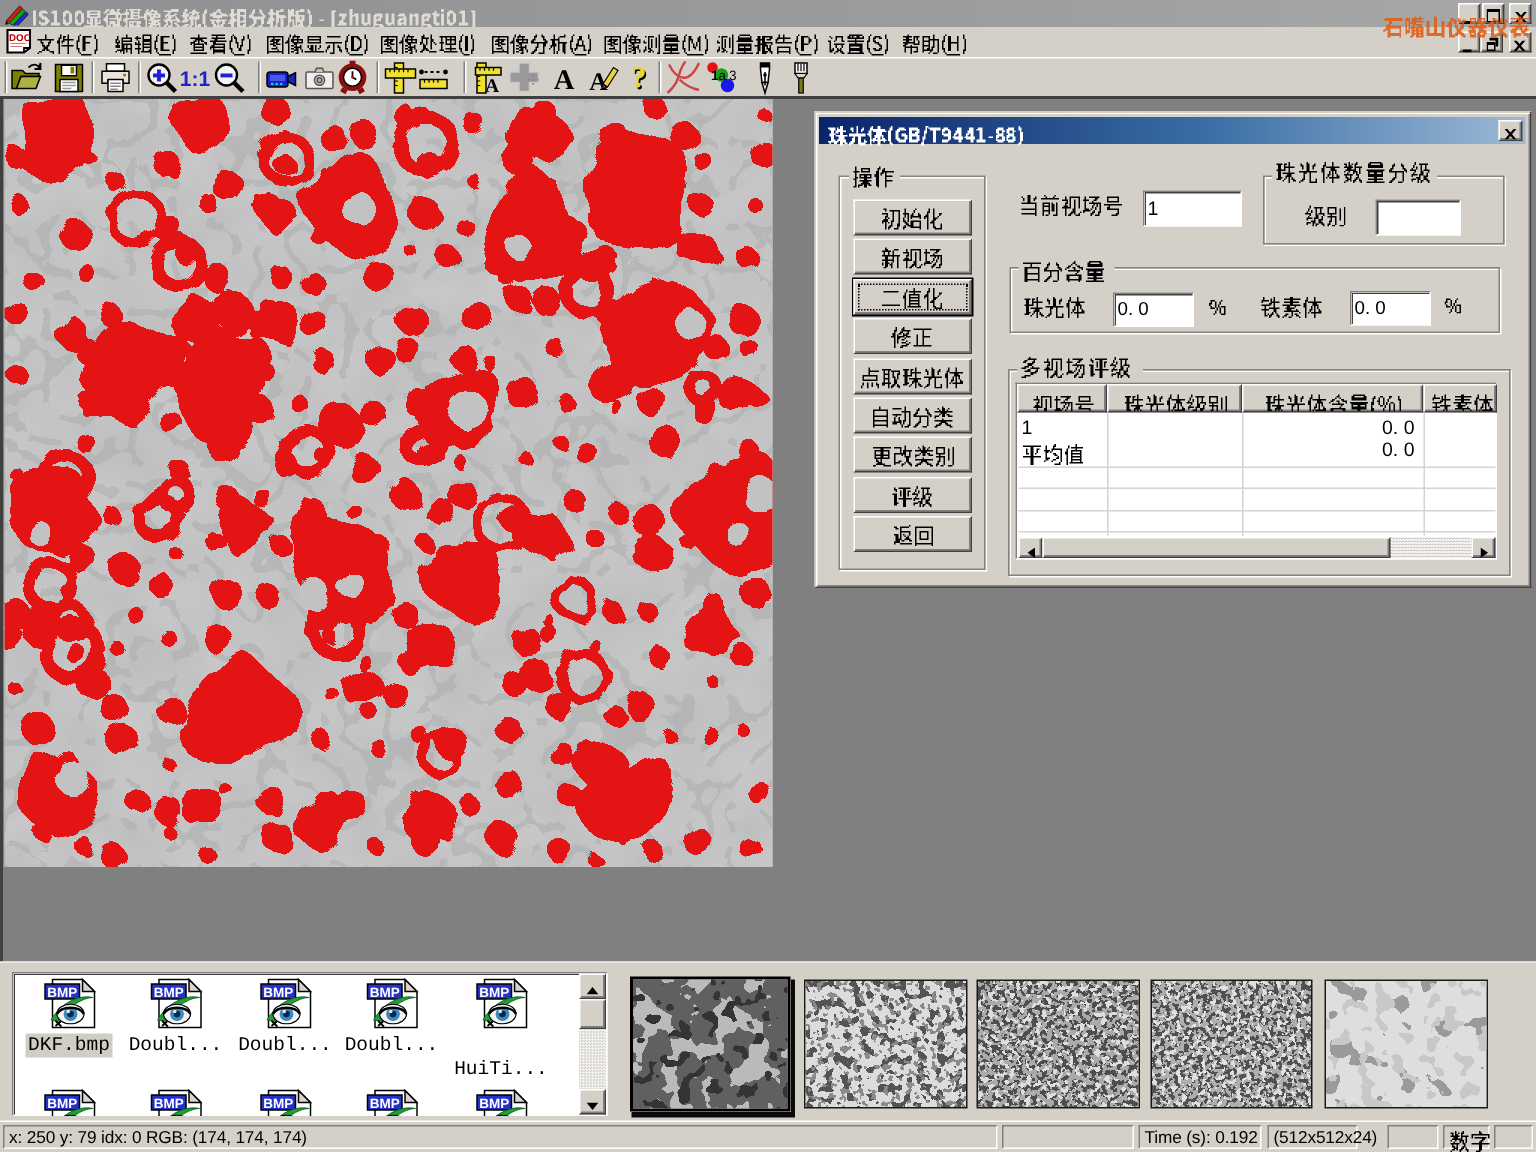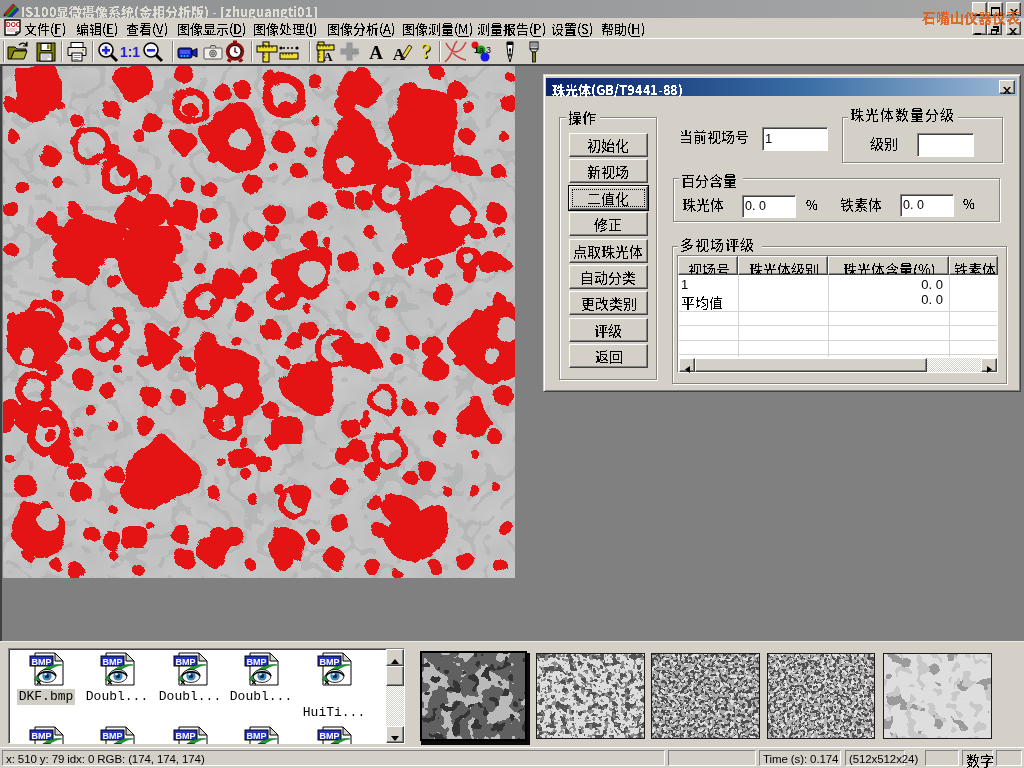--- a/index.html
+++ b/index.html
@@ -960,25 +960,25 @@
 <feFlood flood-color="#c8c8c8" result="fl"></feFlood>
 <feComposite in="fl" in2="th" operator="in"></feComposite>
 </filter>
       </defs>
       <rect width="107" height="84" fill="#dedede"></rect>
       <rect width="107" height="84" filter="url(#ft5_0)"></rect>
       <rect width="107" height="84" filter="url(#ft5_1)"></rect>
     </svg></div>
 <div style="position:absolute;left:0px;top:747px;width:1024px;height:21px;background:#d4d0c8;border-top:1px solid #fff;"></div>
 <div class="sunkp" style="position:absolute;left:2px;top:750px;width:663px;height:16px;">
-    <div style="position:absolute;left:3px;top:2px;width:657px;height:13px;font-size:11.5px;white-space:nowrap;letter-spacing:-0.1px;">x: 510 y: 79  idx: 0  RGB: (174, 174, 174)</div>
+    <div style="position:absolute;left:3px;top:2px;width:657px;height:13px;font-size:11.5px;white-space:nowrap;letter-spacing:-0.1px;">x: 250 y: 79  idx: 0  RGB: (174, 174, 174)</div>
   </div>
 <div class="sunkp" style="position:absolute;left:668px;top:750px;width:88px;height:16px;"></div>
 <div class="sunkp" style="position:absolute;left:759px;top:750px;width:82px;height:16px;">
-    <div style="position:absolute;left:3px;top:2px;width:76px;height:13px;font-size:11.5px;white-space:nowrap;letter-spacing:-0.1px;">Time (s): 0.174</div>
+    <div style="position:absolute;left:3px;top:2px;width:76px;height:13px;font-size:11.5px;white-space:nowrap;letter-spacing:-0.1px;">Time (s): 0.192</div>
   </div>
 <div class="sunkp" style="position:absolute;left:845px;top:750px;width:60px;height:16px;">
     <div style="position:absolute;left:3px;top:2px;width:70px;height:13px;font-size:11.5px;white-space:nowrap;letter-spacing:-0.1px;">(512x512x24)</div>
   </div>
 <div class="sunkp" style="position:absolute;left:925px;top:750px;width:34px;height:16px;"></div>
 <div class="sunkp" style="position:absolute;left:962px;top:750px;width:31px;height:16px;"></div>
 <svg style="position:absolute;left:966px;top:749px" width="28" height="19" viewBox="0 0 28 19">
     <path d="M4 5h1v1h-1zM9 5h1v1h-1zM20 5h1v1h-1zM1 6h2v1h-2zM4 6h1v1h-1zM6 6h1v1h-1zM8 6h2v1h-2zM20 6h2v1h-2zM2 7h1v1h-1zM4 7h2v1h-2zM8 7h1v1h-1zM15 7h12v1h-12zM1 8h6v1h-6zM8 8h5v1h-5zM15 8h1v1h-1zM26 8h1v1h-1zM3 9h3v1h-3zM8 9h1v1h-1zM11 9h1v1h-1zM15 9h1v1h-1zM17 9h8v1h-8zM26 9h1v1h-1zM2 10h7v1h-7zM11 10h1v1h-1zM22 10h2v1h-2zM1 11h1v1h-1zM4 11h1v1h-1zM7 11h3v1h-3zM11 11h1v1h-1zM21 11h2v1h-2zM3 12h1v1h-1zM7 12h1v1h-1zM9 12h1v1h-1zM11 12h1v1h-1zM20 12h2v1h-2zM1 13h6v1h-6zM9 13h2v1h-2zM15 13h12v1h-12zM2 14h1v1h-1zM5 14h1v1h-1zM10 14h1v1h-1zM20 14h2v1h-2zM2 15h2v1h-2zM5 15h1v1h-1zM9 15h2v1h-2zM20 15h2v1h-2zM3 16h3v1h-3zM8 16h2v1h-2zM11 16h1v1h-1zM20 16h2v1h-2zM2 17h2v1h-2zM5 17h1v1h-1zM7 17h2v1h-2zM11 17h2v1h-2zM20 17h2v1h-2zM1 18h1v1h-1zM7 18h1v1h-1zM12 18h1v1h-1zM18 18h3v1h-3z" fill="#000"></path>
   </svg>
 <div class="sunkp" style="position:absolute;left:996px;top:750px;width:26px;height:16px;"></div>

